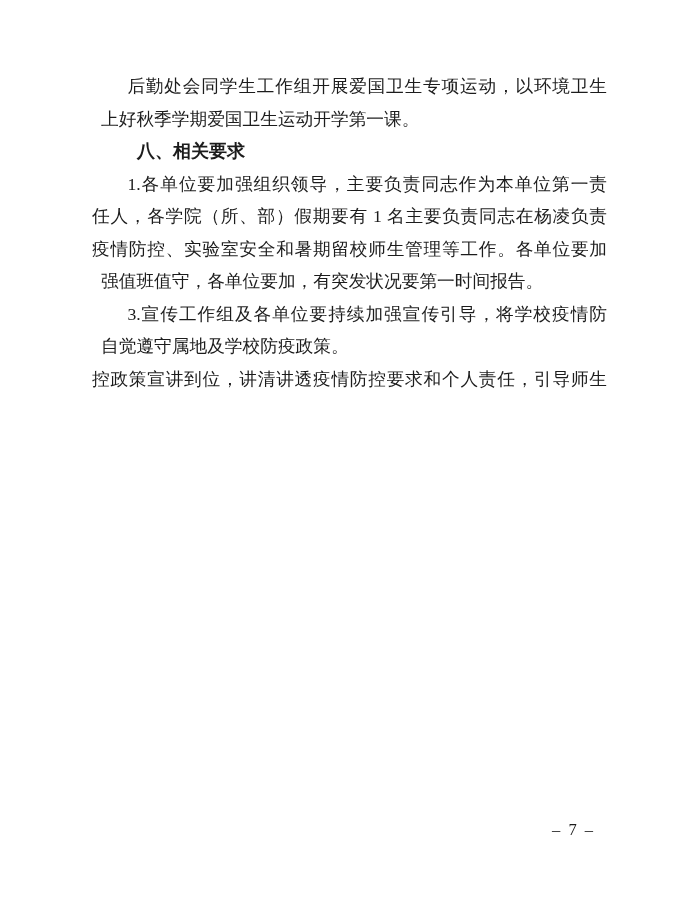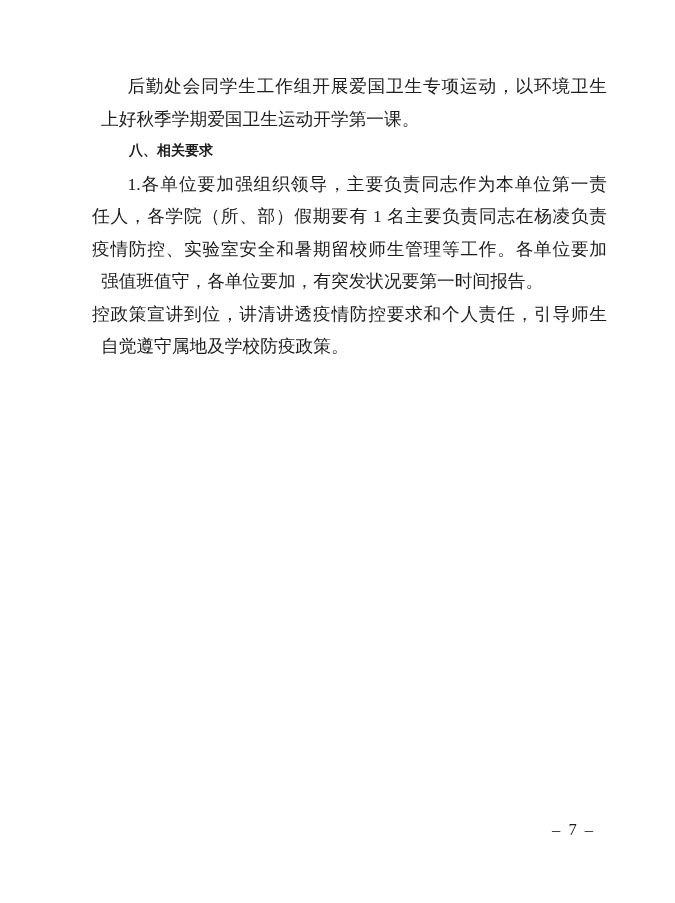--- a/index.html
+++ b/index.html
@@ -36,21 +36,21 @@
   .line.first {
     text-indent: 2em;
   }
   .line.last {
     text-align-last: left;
     margin-left: 9px;
   }
   .para.heading .line {
     font-family: Liberation Serif, serif;
     font-weight: bold;
-    font-size: 14px;
+    font-size: 18px;
     text-align: left;
     text-align-last: left;
   }
   .footer {
     position: absolute;
     top: 820px;
     right: 80px;
     font-size: 16.5px;
     line-height: 20px;
     color: #1c1c1c;
@@ -69,20 +69,21 @@
       <div class="para heading">
         <div class="line first last">八、相关要求</div>
       </div>
       <div class="para body">
         <div class="line first">1.各单位要加强组织领导，主要负责同志作为本单位第一责</div>
         <div class="line">任人，各学院（所、部）假期要有 1 名主要负责同志在杨凌负责</div>
         <div class="line">疫情防控、实验室安全和暑期留校师生管理等工作。各单位要加</div>
         <div class="line last">强值班值守，各单位要加，有突发状况要第一时间报告。</div>
       </div>
       <div class="para body">
+        <div class="line first">3.宣传工作组及各单位要持续加强宣传引导，将学校疫情防</div>
+        <div class="line last">自觉遵守属地及学校防疫政策。</div>
         <div class="line">控政策宣讲到位，讲清讲透疫情防控要求和个人责任，引导师生</div>
-        <div class="line last">自觉遵守属地及学校防疫政策。</div>
       </div>
     </main>
   <footer class="footer">
     <span>– 7 –</span>
   </footer>
 </div>
 
 </body></html>

